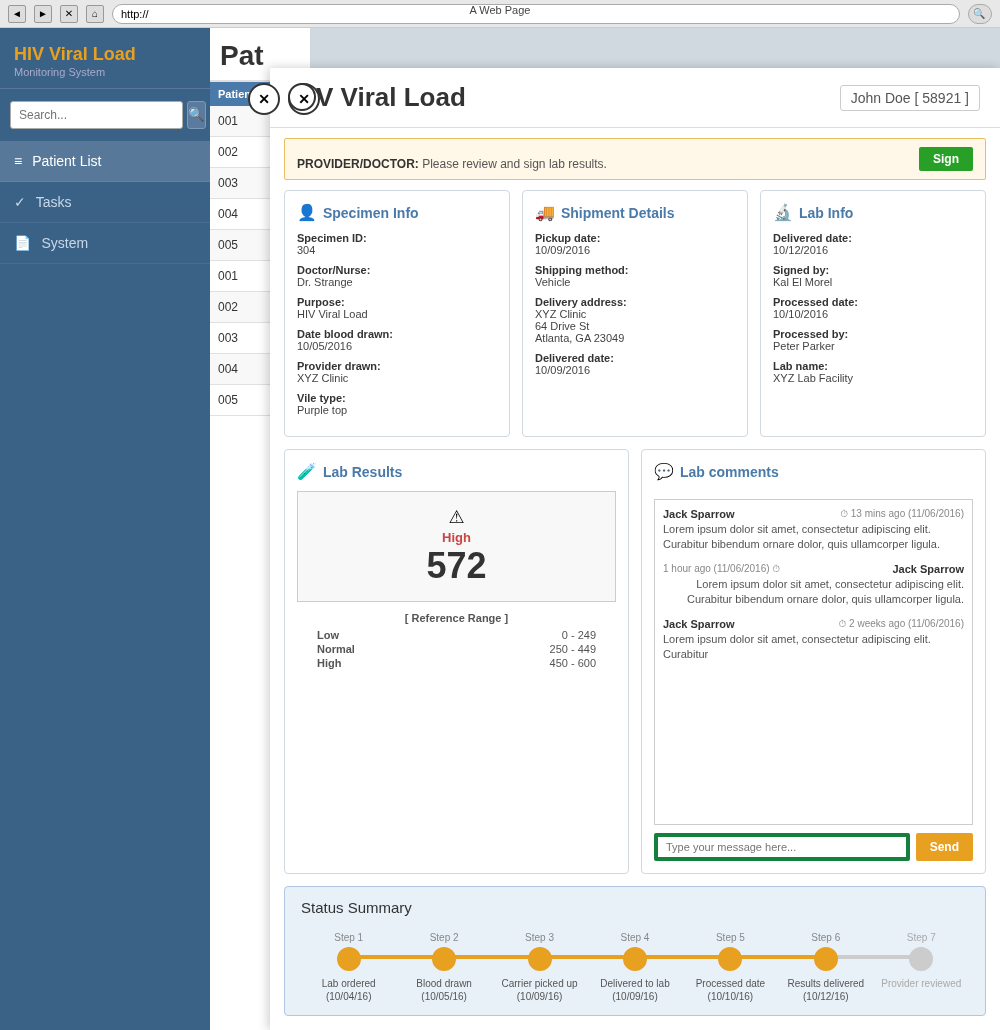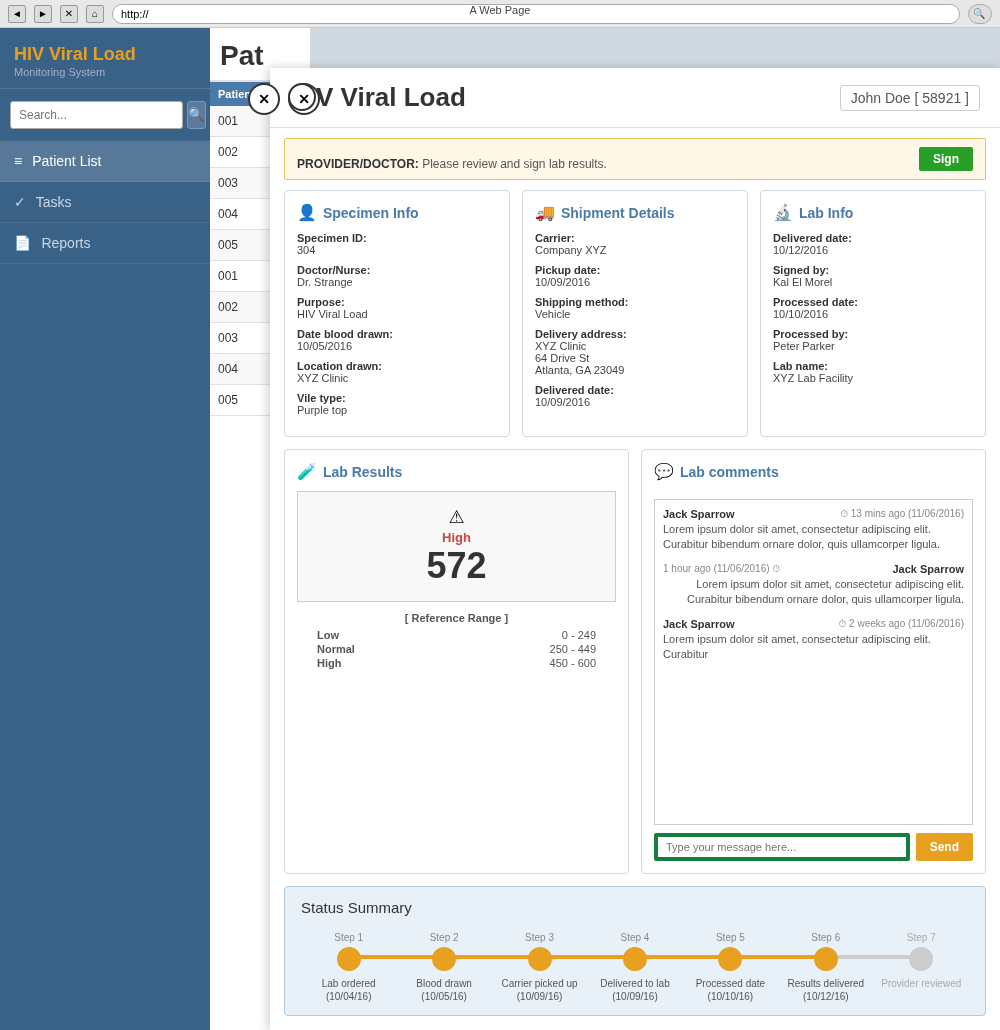--- a/index.html
+++ b/index.html
@@ -455,21 +455,21 @@
       <div class="sidebar-nav-item active">
         <span>≡</span>
         <span>Patient List</span>
       </div>
       <div class="sidebar-nav-item">
         <span>✓</span>
         <span>Tasks</span>
       </div>
       <div class="sidebar-nav-item">
         <span>📄</span>
-        <span>Reports</span>
+        <span>System</span>
       </div>
     </nav>
   </div>
 
   <div class="patient-area">
     <div class="patient-area-title">Pat</div>
     <div class="patient-col-header">Patient</div>
     <div class="patient-row">
         <span>001</span>
         <span class="patient-badge">H</span>
@@ -545,37 +545,33 @@
         </div>
         <div class="card-field">
           <div class="card-field-label">Purpose:</div>
           <div class="card-field-value">HIV Viral Load</div>
         </div>
         <div class="card-field">
           <div class="card-field-label">Date blood drawn:</div>
           <div class="card-field-value">10/05/2016</div>
         </div>
         <div class="card-field">
-          <div class="card-field-label">Location drawn:</div>
+          <div class="card-field-label">Provider drawn:</div>
           <div class="card-field-value">XYZ Clinic</div>
         </div>
         <div class="card-field">
           <div class="card-field-label">Vile type:</div>
           <div class="card-field-value">Purple top</div>
         </div>
       </div>
 
       <div class="card">
         <div class="card-title">
           <span class="card-icon">🚚</span>
           <span>Shipment Details</span>
-        </div>
-        <div class="card-field">
-          <div class="card-field-label">Carrier:</div>
-          <div class="card-field-value">Company XYZ</div>
         </div>
         <div class="card-field">
           <div class="card-field-label">Pickup date:</div>
           <div class="card-field-value">10/09/2016</div>
         </div>
         <div class="card-field">
           <div class="card-field-label">Shipping method:</div>
           <div class="card-field-value">Vehicle</div>
         </div>
         <div class="card-field">

